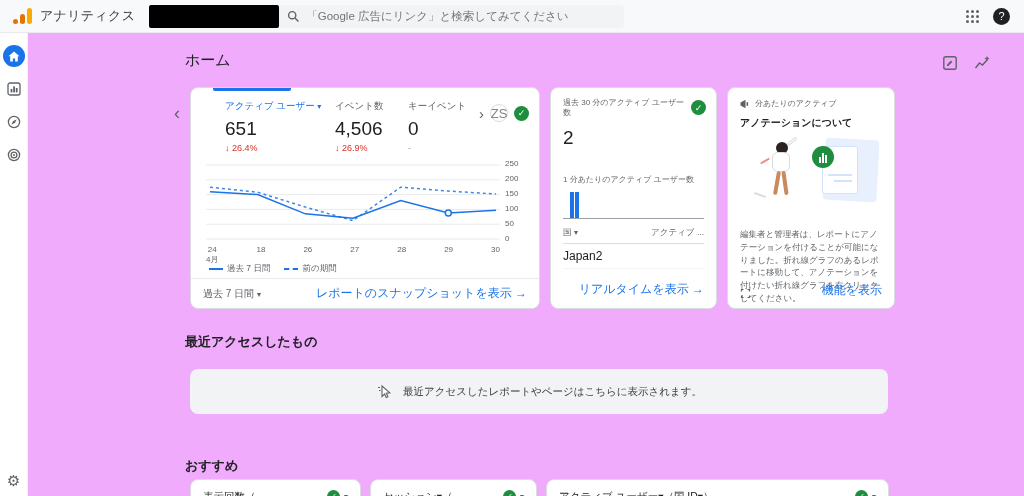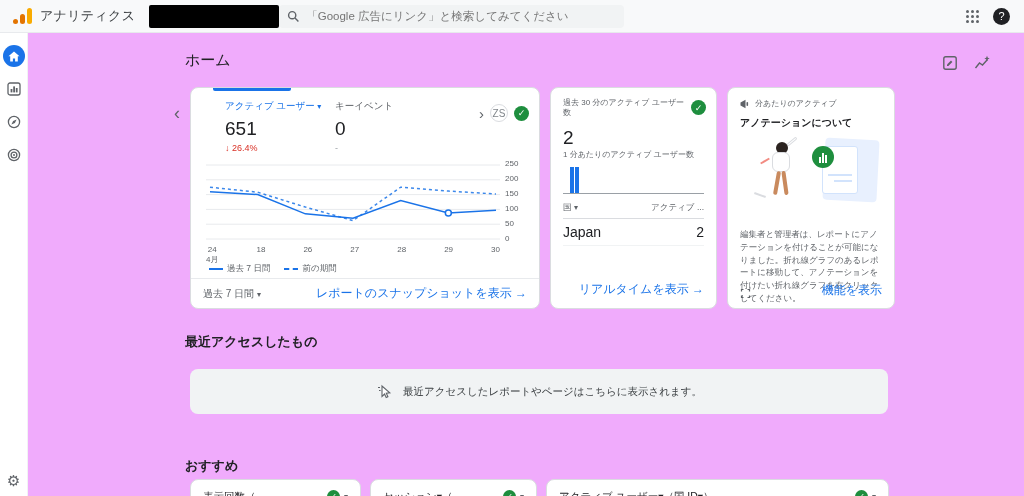--- a/index.html
+++ b/index.html
@@ -42,44 +42,44 @@
 .tab{font-size:9.5px;color:#5f6368;white-space:nowrap;cursor:pointer}
 .tab.active{color:#1a73e8}
 .caret{font-size:8px;color:#5f6368}
 .caret.blue{color:#1a73e8}
 .metric-value{font-size:19px;color:#202124;margin-top:5px}
 .delta{font-size:9px;margin-top:3px}
 .delta.neg{color:#d93025}
 .delta.muted{color:#9aa0a6}
 .card1-right{position:absolute;right:10px;top:16px;display:flex;align-items:center;gap:6px}
 .car-right{font-size:15px;color:#5f6368;cursor:pointer;line-height:1}
-.avatar{width:18px;height:18px;border-radius:50%;border:1px solid #dadce0;color:#80868b;font-size:10px;display:flex;align-items:center;justify-content:center;cursor:pointer}
+.avatar{width:18px;height:18px;border-radius:50%;border:1px solid #dadce0;color:#80868b;font-size:13px;display:flex;align-items:center;justify-content:center;cursor:pointer}
 .check{width:15px;height:15px;border-radius:50%;background:#1e8e3e;color:#fff;font-size:9px;display:flex;align-items:center;justify-content:center;flex:none;cursor:pointer}
 .chart-wrap{display:flex;margin-top:6px;margin-left:3px}
 .ylabels{width:24px;height:84px;display:flex;flex-direction:column;justify-content:space-between;font-size:8px;color:#5f6368;padding-left:5px}
 .xlabels{display:flex;justify-content:space-between;width:294px;margin-left:3px;font-size:8px;color:#5f6368;margin-top:2px;height:18px}
 .xlabels .xc{text-align:center;line-height:1.25}
 .legend{display:flex;gap:14px;margin-left:6px;align-items:center}
 .legend .li{display:flex;align-items:center;gap:4px;font-size:8.5px;color:#5f6368}
 .lsample{width:14px;border-top:2px solid #1a73e8;display:inline-block}
 .lsample.dash{border-top-style:dashed}
 .card-footer{position:absolute;left:0;right:0;bottom:0;height:30px;border-top:1px solid #e8eaed;display:flex;align-items:center;justify-content:space-between;padding:0 12px}
 .range{font-size:10px;color:#5f6368;cursor:pointer;white-space:nowrap}
 .link{font-size:12px;color:#1a73e8;text-decoration:none;cursor:pointer;white-space:nowrap}
 
 .card2{width:167px;height:222px;padding:10px 12px}
 .rt-title{font-size:8px;color:#5f6368;padding-right:18px;line-height:1.3}
 .card2 .check{position:absolute;top:12px;right:10px}
 .rt-value{font-size:19px;margin-top:8px}
-.rt-sub{font-size:8px;color:#5f6368;margin-top:0;white-space:nowrap}
+.rt-sub{font-size:8px;color:#5f6368;margin-top:25px;white-space:nowrap}
 .rt-bars{margin-top:4px;height:30px;display:flex;align-items:flex-end;border-bottom:1px solid #9aa0a6;padding:0 2px;gap:1px}
 .rt-bar{width:4px;background:#1a73e8;flex:none;display:block}
 .rt-table{margin-top:8px}
 .rt-thead{display:flex;justify-content:space-between;color:#5f6368;padding-bottom:4px;border-bottom:1px solid #dadce0;font-size:8.5px}
-.rt-row{display:flex;justify-content:space-between;color:#202124;padding:5px 0;border-bottom:1px solid #f1f3f4;font-size:14px}
+.rt-row{display:flex;justify-content:flex-start;color:#202124;padding:5px 0;border-bottom:1px solid #f1f3f4;font-size:12px}
 .rt-link{position:absolute;right:12px;bottom:10px}
 
 .card3{width:168px;height:222px;padding:10px 12px}
 .eyebrow{display:flex;align-items:center;gap:5px;font-size:8px;color:#5f6368}
 .rel-title{font-size:10px;font-weight:bold;color:#202124;margin-top:7px}
 .illo{height:76px;margin-top:4px;position:relative;overflow:hidden}
 .il-panel1{position:absolute;right:4px;top:5px;width:54px;height:62px;background:#e8f0fe;border-radius:4px;transform:rotate(3deg)}
 .il-panel2{position:absolute;right:24px;top:12px;width:36px;height:48px;background:#fff;border:1px solid #d2e3fc;border-radius:3px}
 .il-l1{position:absolute;right:30px;top:40px;width:24px;height:2px;background:#d2e3fc}
 .il-l2{position:absolute;right:30px;top:46px;width:18px;height:2px;background:#d2e3fc}
@@ -203,20 +203,25 @@
   <div class="cards-row">
 
     <div class="card card1">
       <div class="tab-indicator"></div>
       <div class="m-cols">
         <div class="m-col">
           <div class="tab active"><span>アクティブ ユーザー</span> <span class="caret blue">▾</span></div>
           <div class="metric-value">651</div>
           <div class="delta neg">↓ 26.4%</div>
         </div>
+        <div class="m-col c2">
+          <div class="tab"><span>イベント数</span></div>
+          <div class="metric-value">4,506</div>
+          <div class="delta neg">↓ 26.9%</div>
+        </div>
         <div class="m-col c3">
           <div class="tab"><span>キーイベント</span></div>
           <div class="metric-value">0</div>
           <div class="delta muted">-</div>
         </div>
       </div>
       <div class="card1-right">
         <span class="car-right">›</span>
         <span class="avatar">ZS</span>
         <span class="check">✓</span>

